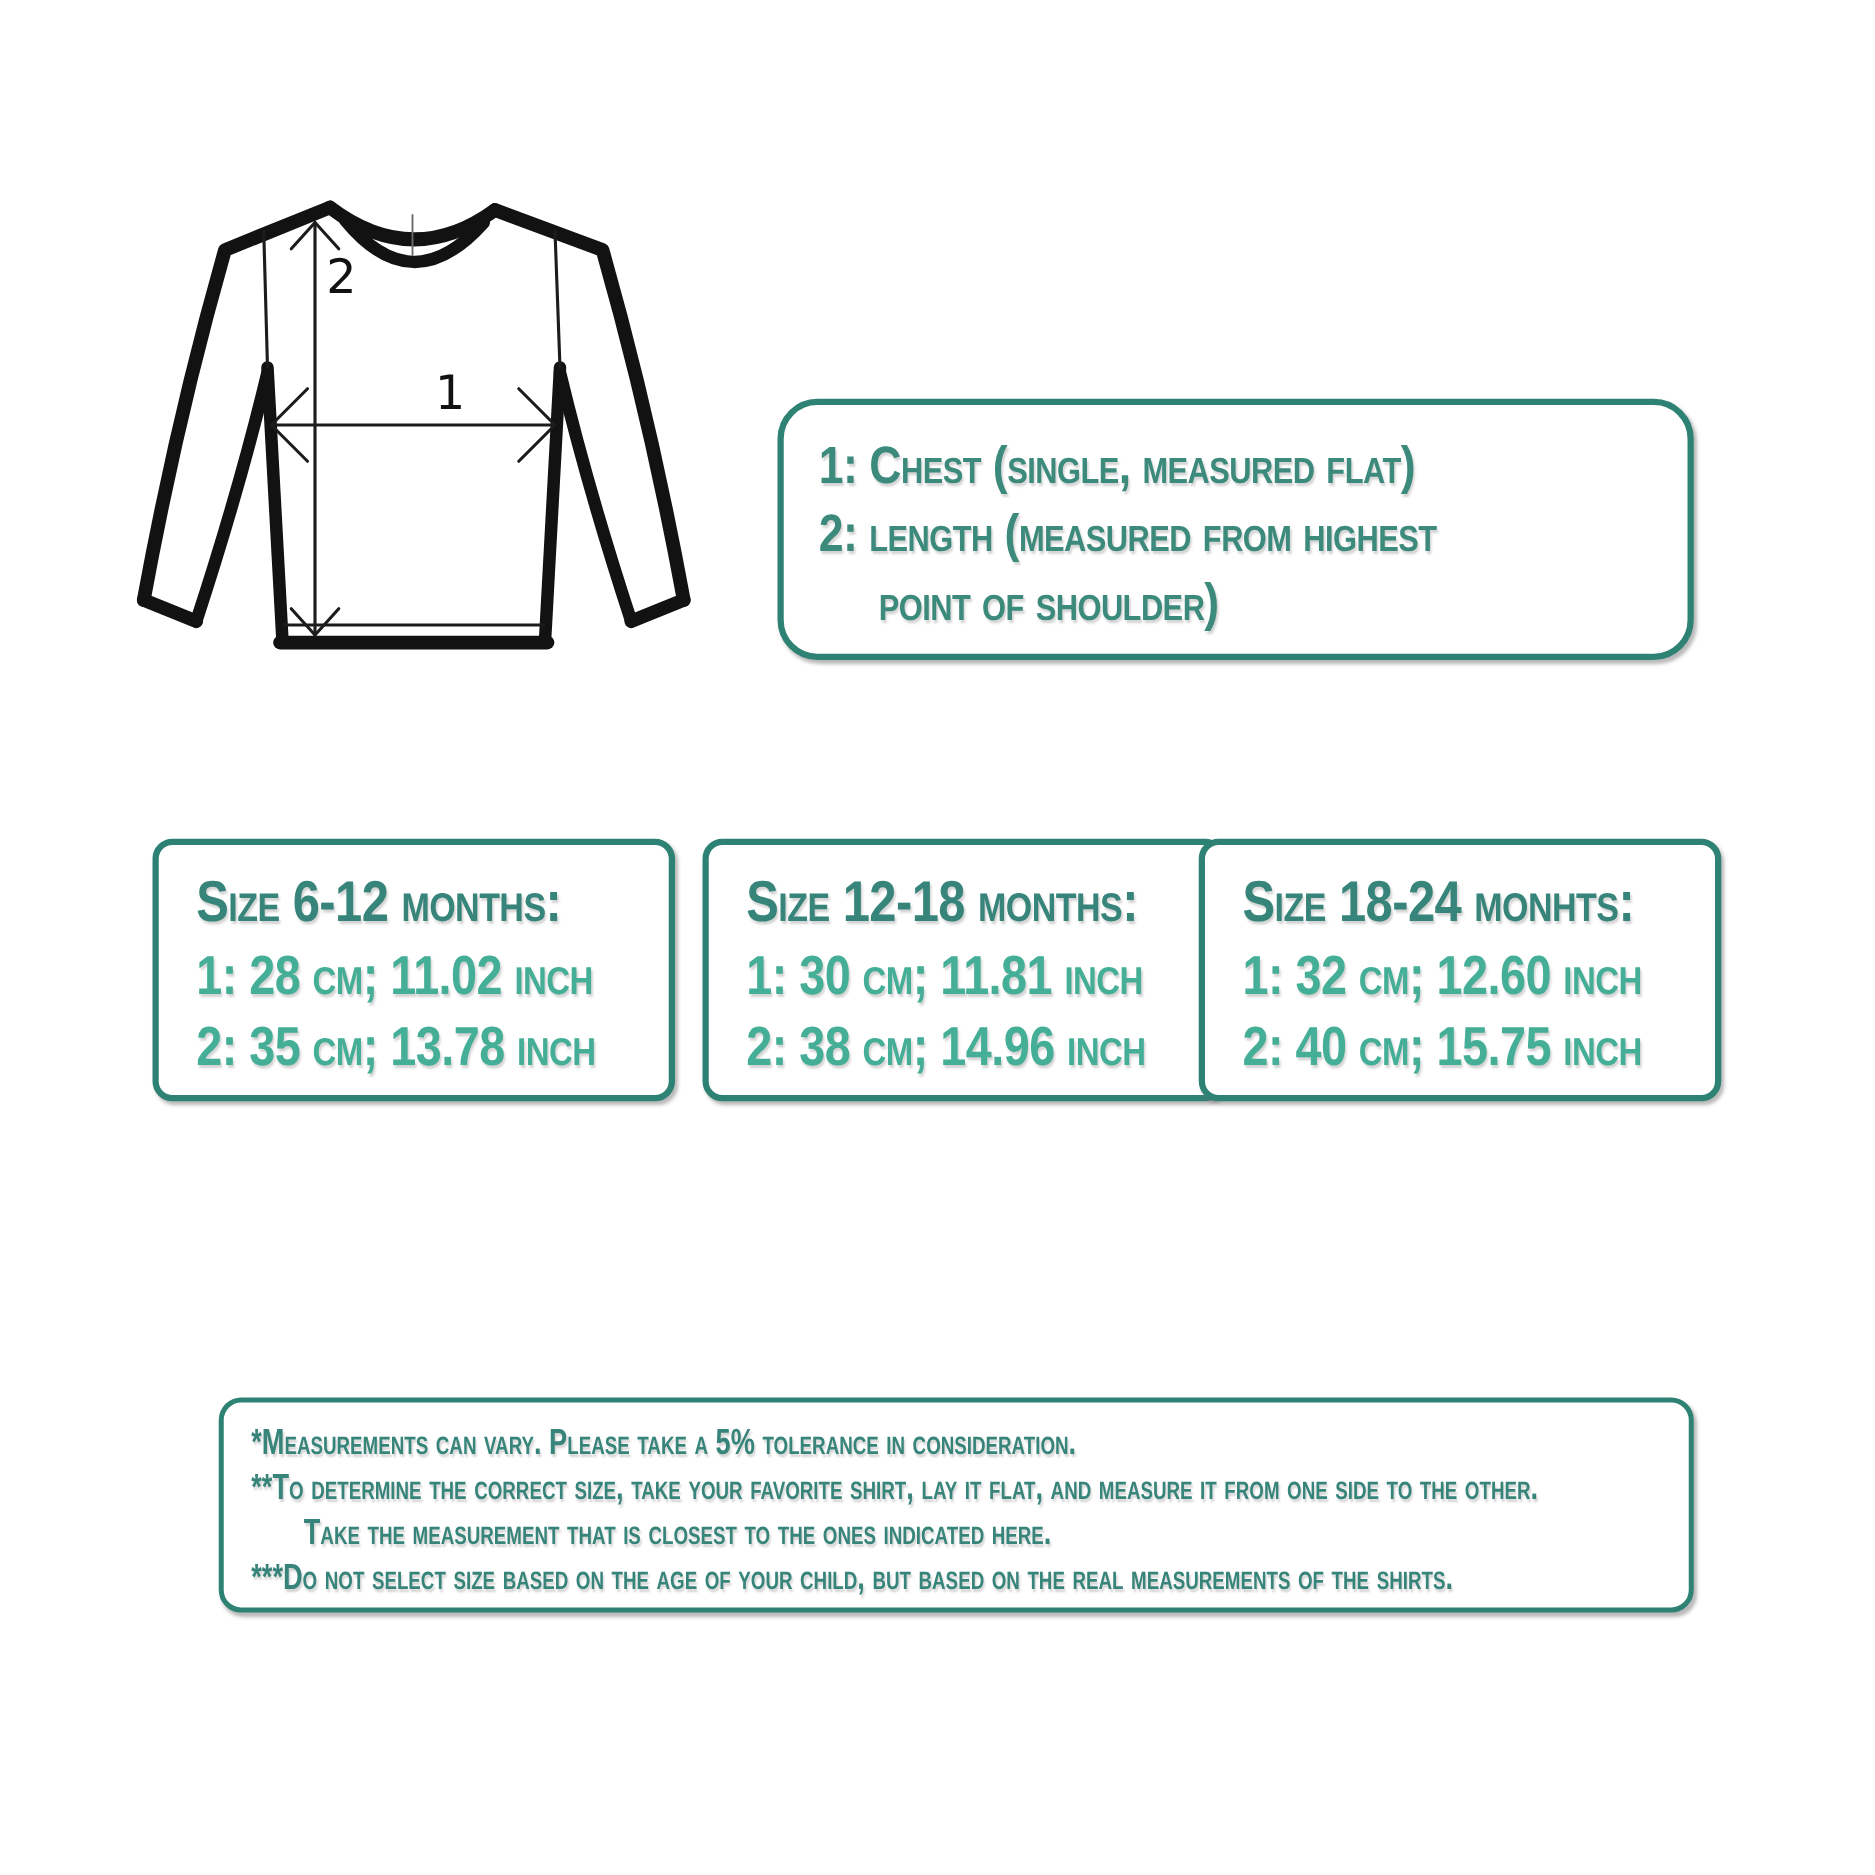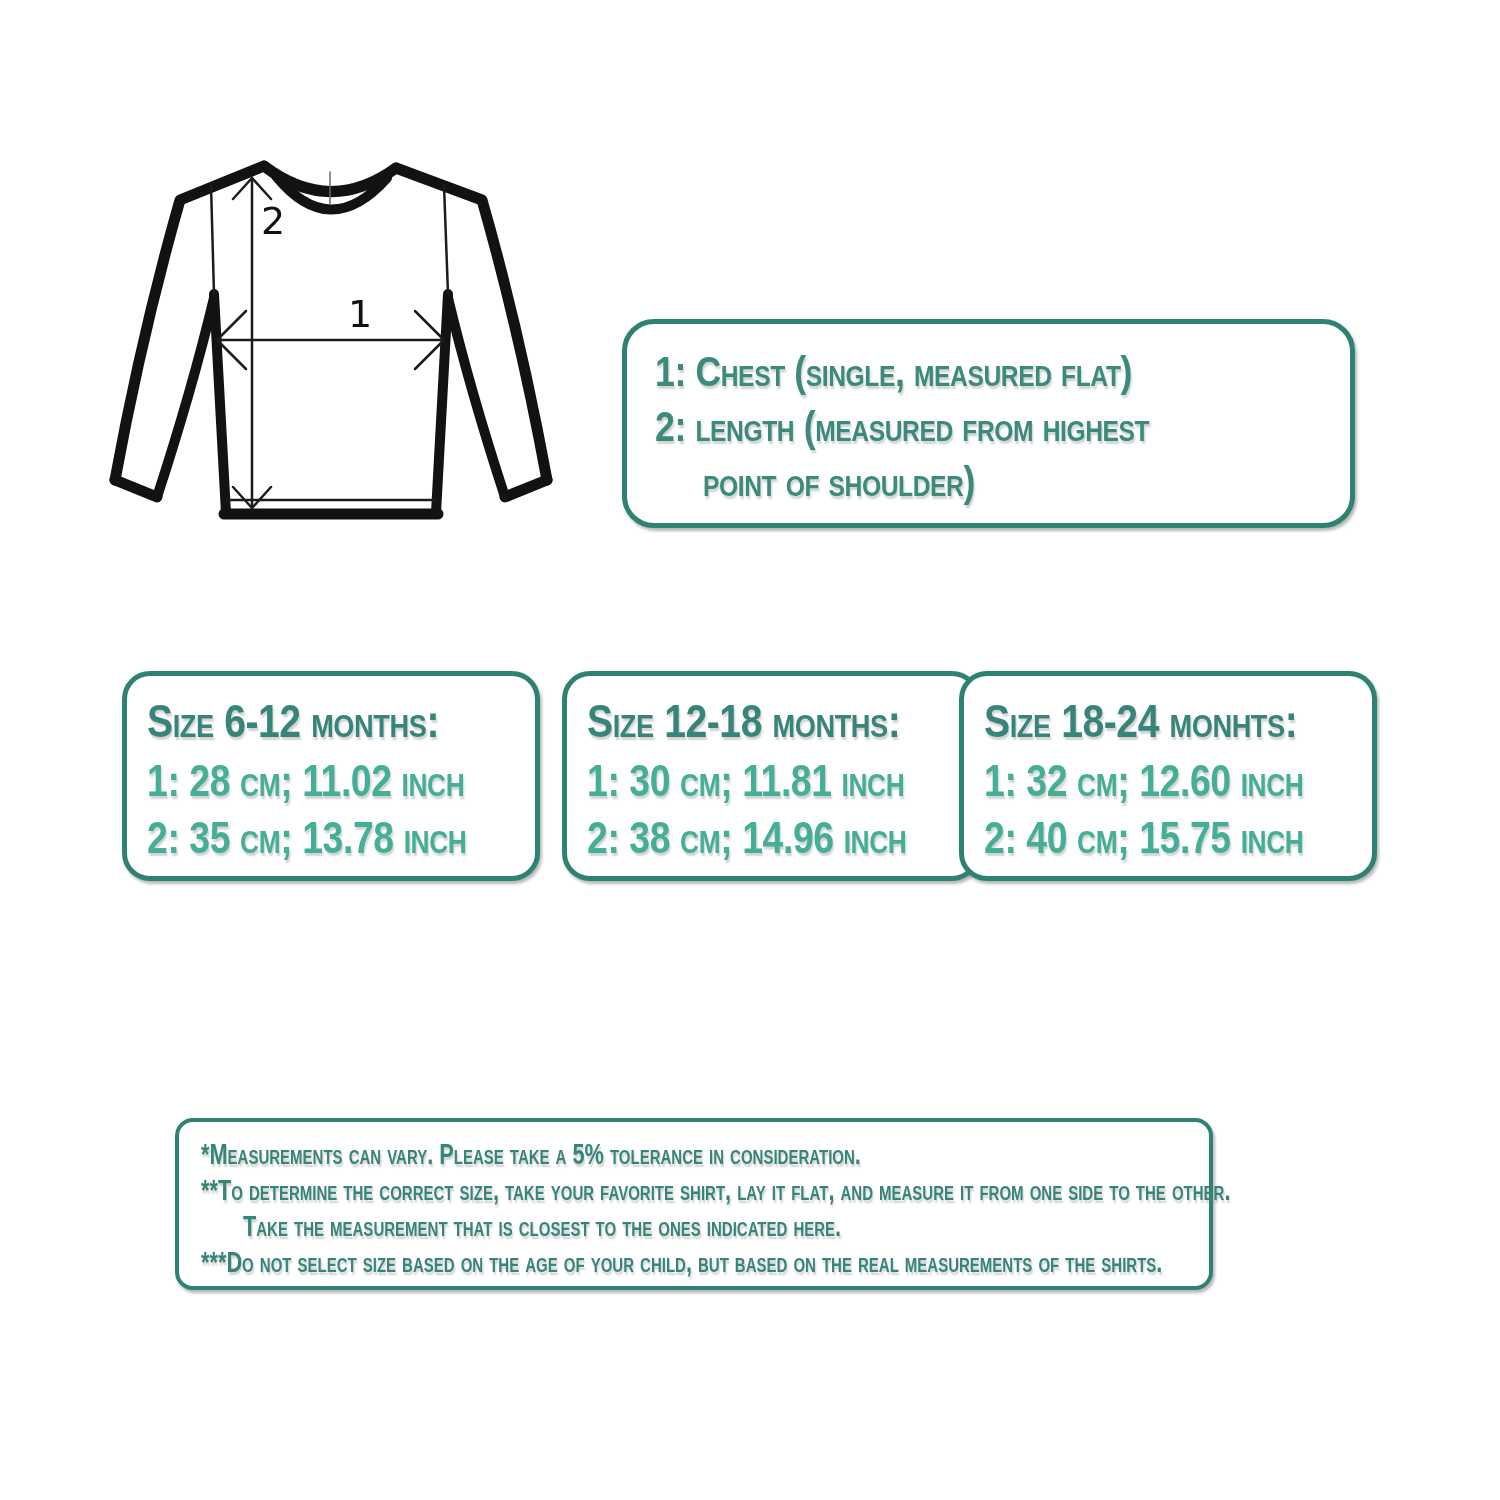--- a/index.html
+++ b/index.html
@@ -28,32 +28,32 @@
   
   .legend{
     left:622px;top:282px;width:733px;height:209px;border-radius:32px;
     padding:20px 28px;color:var(--c-legend);margin-top:37px;
   }
   .legend .cond{font-size:42px;line-height:55px;transform:scaleX(.85);letter-spacing:-.5px;}
   .legend .indent{margin-left:48px;}
 
   
   .sizebox{
-    top:671px;width:418px;height:210px;border-radius:28px;
-    padding:14px 20px;
+    top:671px;width:418px;height:210px;border-radius:16px;
+    padding:14px 30px;
   }
   .sizebox .title{font-size:46px;line-height:62px;color:var(--c-head);transform:scaleX(.85);letter-spacing:-.5px;}
   .sizebox .val{font-size:44px;line-height:57px;color:var(--c-val);transform:scaleX(.85);letter-spacing:-.5px;}
   #sizebox-1{left:122px;}
   #sizebox-2{left:562px;}
   #sizebox-3{left:959px;}
 
   
   .footer{
-    left:175px;top:1118px;width:1038px;height:172px;border-radius:18px;
+    left:175px;top:1118px;width:1180px;height:172px;border-radius:18px;
     border-width:4px;padding:14px 22px;color:var(--c-head);
   }
   .footer .cond{font-size:29px;line-height:36px;transform:scaleX(.75);letter-spacing:0;}
   .footer .indent{margin-left:42px;}
 
   
   .shirt{position:absolute;left:100px;top:128px;width:470px;height:420px;}
   .shirt path{fill:none;stroke:#121212;stroke-linecap:round;stroke-linejoin:round;}
   .shirt .sw11{stroke-width:11px;}
   .shirt .sw10{stroke-width:10px;}

